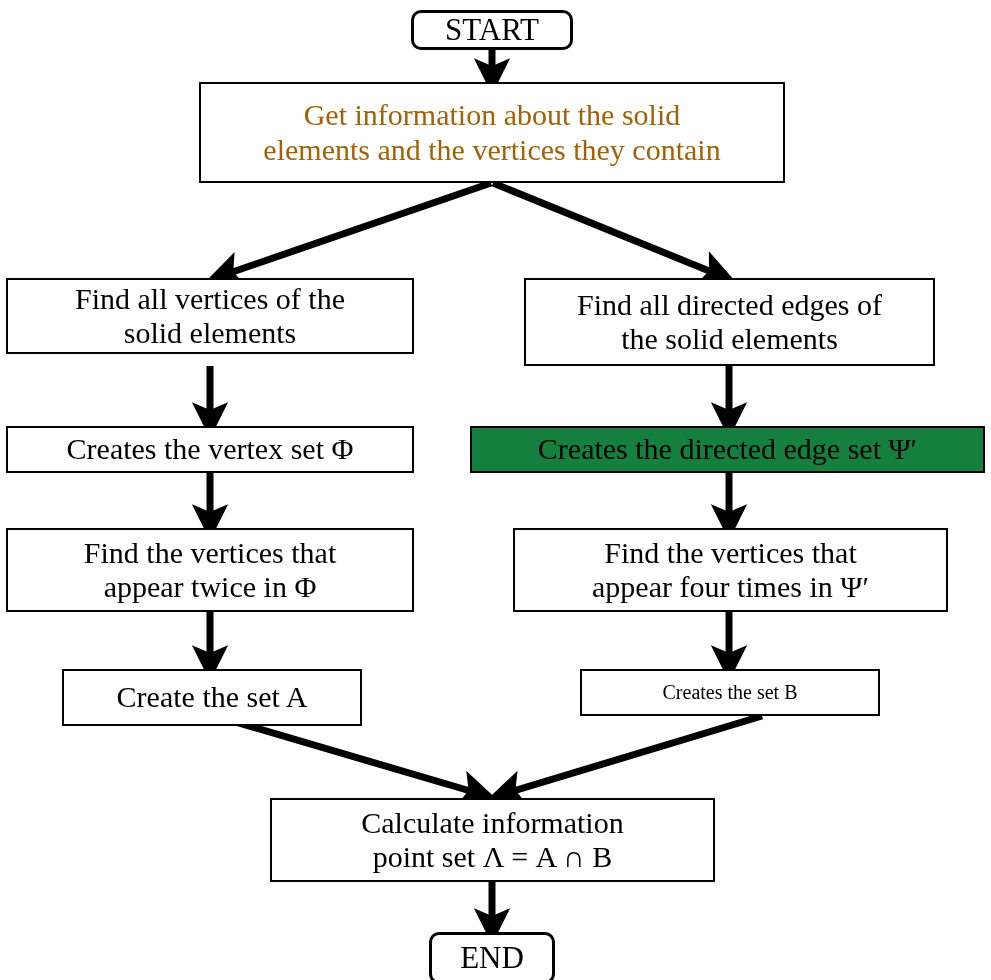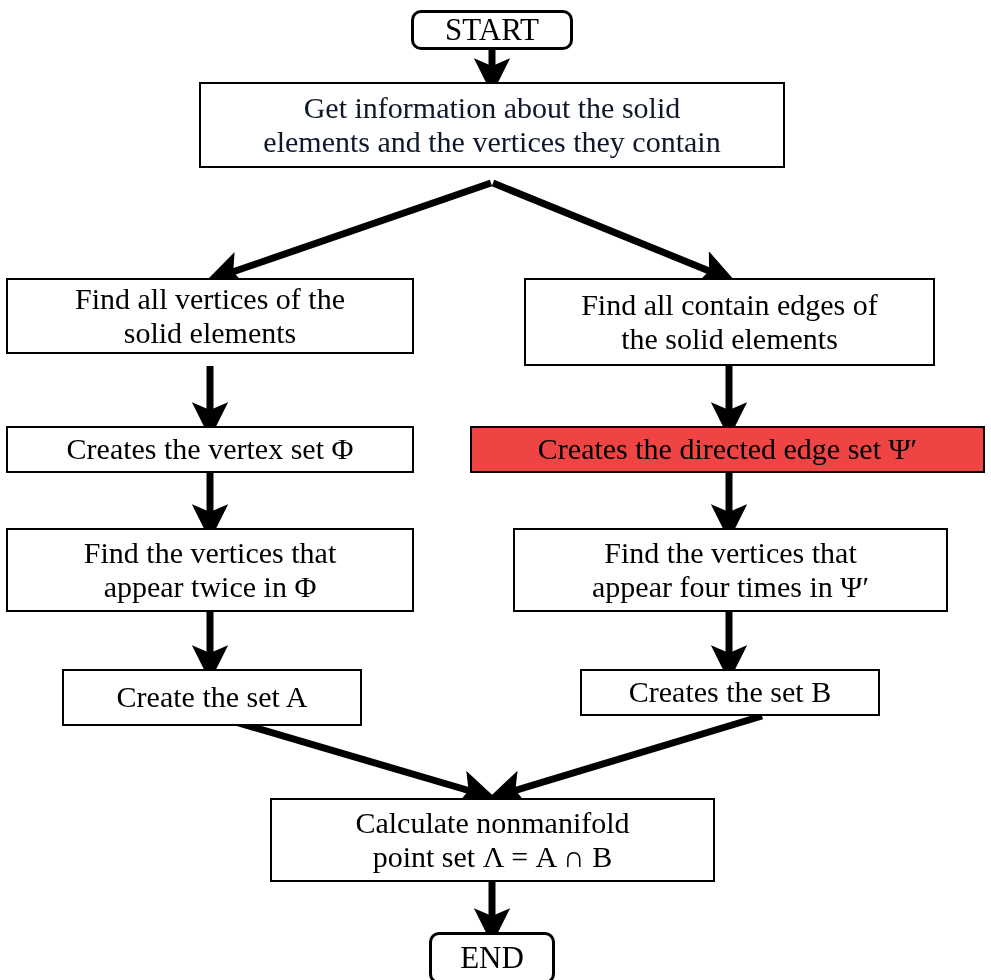--- a/index.html
+++ b/index.html
@@ -70,32 +70,32 @@
         <line x1="210" y1="612" x2="210" y2="669" stroke="#000000" stroke-width="7" marker-end="url(#arrowhead)"></line>
         <line x1="729" y1="612" x2="729" y2="669" stroke="#000000" stroke-width="7" marker-end="url(#arrowhead)"></line>
         <line x1="215" y1="716" x2="484" y2="795" stroke="#000000" stroke-width="7" marker-end="url(#arrowhead)"></line>
         <line x1="762" y1="716" x2="500" y2="795" stroke="#000000" stroke-width="7" marker-end="url(#arrowhead)"></line>
         <line x1="492" y1="882" x2="492" y2="932" stroke="#000000" stroke-width="7" marker-end="url(#arrowhead)"></line>
       </g>
   </svg>
 
   <div id="node-layer">
       <div class="node terminal" style="left: 411px; top: 10px; width: 162px; height: 40px; font-size: 31px; background: rgb(255, 255, 255); border-color: rgb(0, 0, 0); color: rgb(0, 0, 0);"><span class="txt">START</span></div>
-      <div class="node" style="left: 199px; top: 82px; width: 586px; height: 86px; font-size: 30px; background: rgb(255, 255, 255); border-color: rgb(0, 0, 0); color: #0f172a;"><span class="txt">Get information about the solid
+      <div class="node" style="left: 199px; top: 82px; width: 586px; height: 101px; font-size: 30px; background: rgb(255, 255, 255); border-color: rgb(0, 0, 0); color: #a16207;"><span class="txt">Get information about the solid
 elements and the vertices they contain</span></div>
       <div class="node" style="left: 6px; top: 278px; width: 408px; height: 76px; font-size: 30px; background: rgb(255, 255, 255); border-color: rgb(0, 0, 0); color: rgb(0, 0, 0);"><span class="txt">Find all vertices of the
 solid elements</span></div>
-      <div class="node" style="left: 524px; top: 278px; width: 411px; height: 88px; font-size: 30px; background: rgb(255, 255, 255); border-color: rgb(0, 0, 0); color: rgb(0, 0, 0);"><span class="txt">Find all contain edges of
+      <div class="node" style="left: 524px; top: 278px; width: 411px; height: 88px; font-size: 30px; background: rgb(255, 255, 255); border-color: rgb(0, 0, 0); color: rgb(0, 0, 0);"><span class="txt">Find all directed edges of
 the solid elements</span></div>
       <div class="node" style="left: 6px; top: 426px; width: 408px; height: 47px; font-size: 30px; background: rgb(255, 255, 255); border-color: rgb(0, 0, 0); color: rgb(0, 0, 0);"><span class="txt">Creates the vertex set Φ</span></div>
-      <div class="node" style="left: 470px; top: 426px; width: 515px; height: 47px; font-size: 30px; background: #ef4444; border-color: rgb(0, 0, 0); color: rgb(0, 0, 0);"><span class="txt">Creates the directed edge set Ψ′</span></div>
+      <div class="node" style="left: 470px; top: 426px; width: 515px; height: 47px; font-size: 30px; background: #15803d; border-color: rgb(0, 0, 0); color: rgb(0, 0, 0);"><span class="txt">Creates the directed edge set Ψ′</span></div>
       <div class="node" style="left: 6px; top: 528px; width: 408px; height: 84px; font-size: 30px; background: rgb(255, 255, 255); border-color: rgb(0, 0, 0); color: rgb(0, 0, 0);"><span class="txt">Find the vertices that
 appear twice in Φ</span></div>
       <div class="node" style="left: 513px; top: 528px; width: 435px; height: 84px; font-size: 30px; background: rgb(255, 255, 255); border-color: rgb(0, 0, 0); color: rgb(0, 0, 0);"><span class="txt">Find the vertices that
 appear four times in Ψ′</span></div>
       <div class="node" style="left: 62px; top: 669px; width: 300px; height: 57px; font-size: 30px; background: rgb(255, 255, 255); border-color: rgb(0, 0, 0); color: rgb(0, 0, 0);"><span class="txt">Create the set A</span></div>
-      <div class="node" style="left: 580px; top: 669px; width: 300px; height: 47px; font-size: 30px; background: rgb(255, 255, 255); border-color: rgb(0, 0, 0); color: rgb(0, 0, 0); font-family: Liberation Serif, serif;"><span class="txt">Creates the set B</span></div>
-      <div class="node" style="left: 270px; top: 798px; width: 445px; height: 84px; font-size: 30px; background: rgb(255, 255, 255); border-color: rgb(0, 0, 0); color: rgb(0, 0, 0);"><span class="txt">Calculate nonmanifold
+      <div class="node" style="left: 580px; top: 669px; width: 300px; height: 47px; font-size: 20px; background: rgb(255, 255, 255); border-color: rgb(0, 0, 0); color: rgb(0, 0, 0); font-family: Liberation Serif, serif;"><span class="txt">Creates the set B</span></div>
+      <div class="node" style="left: 270px; top: 798px; width: 445px; height: 84px; font-size: 30px; background: rgb(255, 255, 255); border-color: rgb(0, 0, 0); color: rgb(0, 0, 0);"><span class="txt">Calculate information
 point set Λ = A ∩ B</span></div>
       <div class="node terminal" style="left: 429px; top: 932px; width: 126px; height: 52px; font-size: 31px; background: rgb(255, 255, 255); border-color: rgb(0, 0, 0); color: rgb(0, 0, 0);"><span class="txt">END</span></div>
     </div>
 
 </div>
 
 </body></html>

